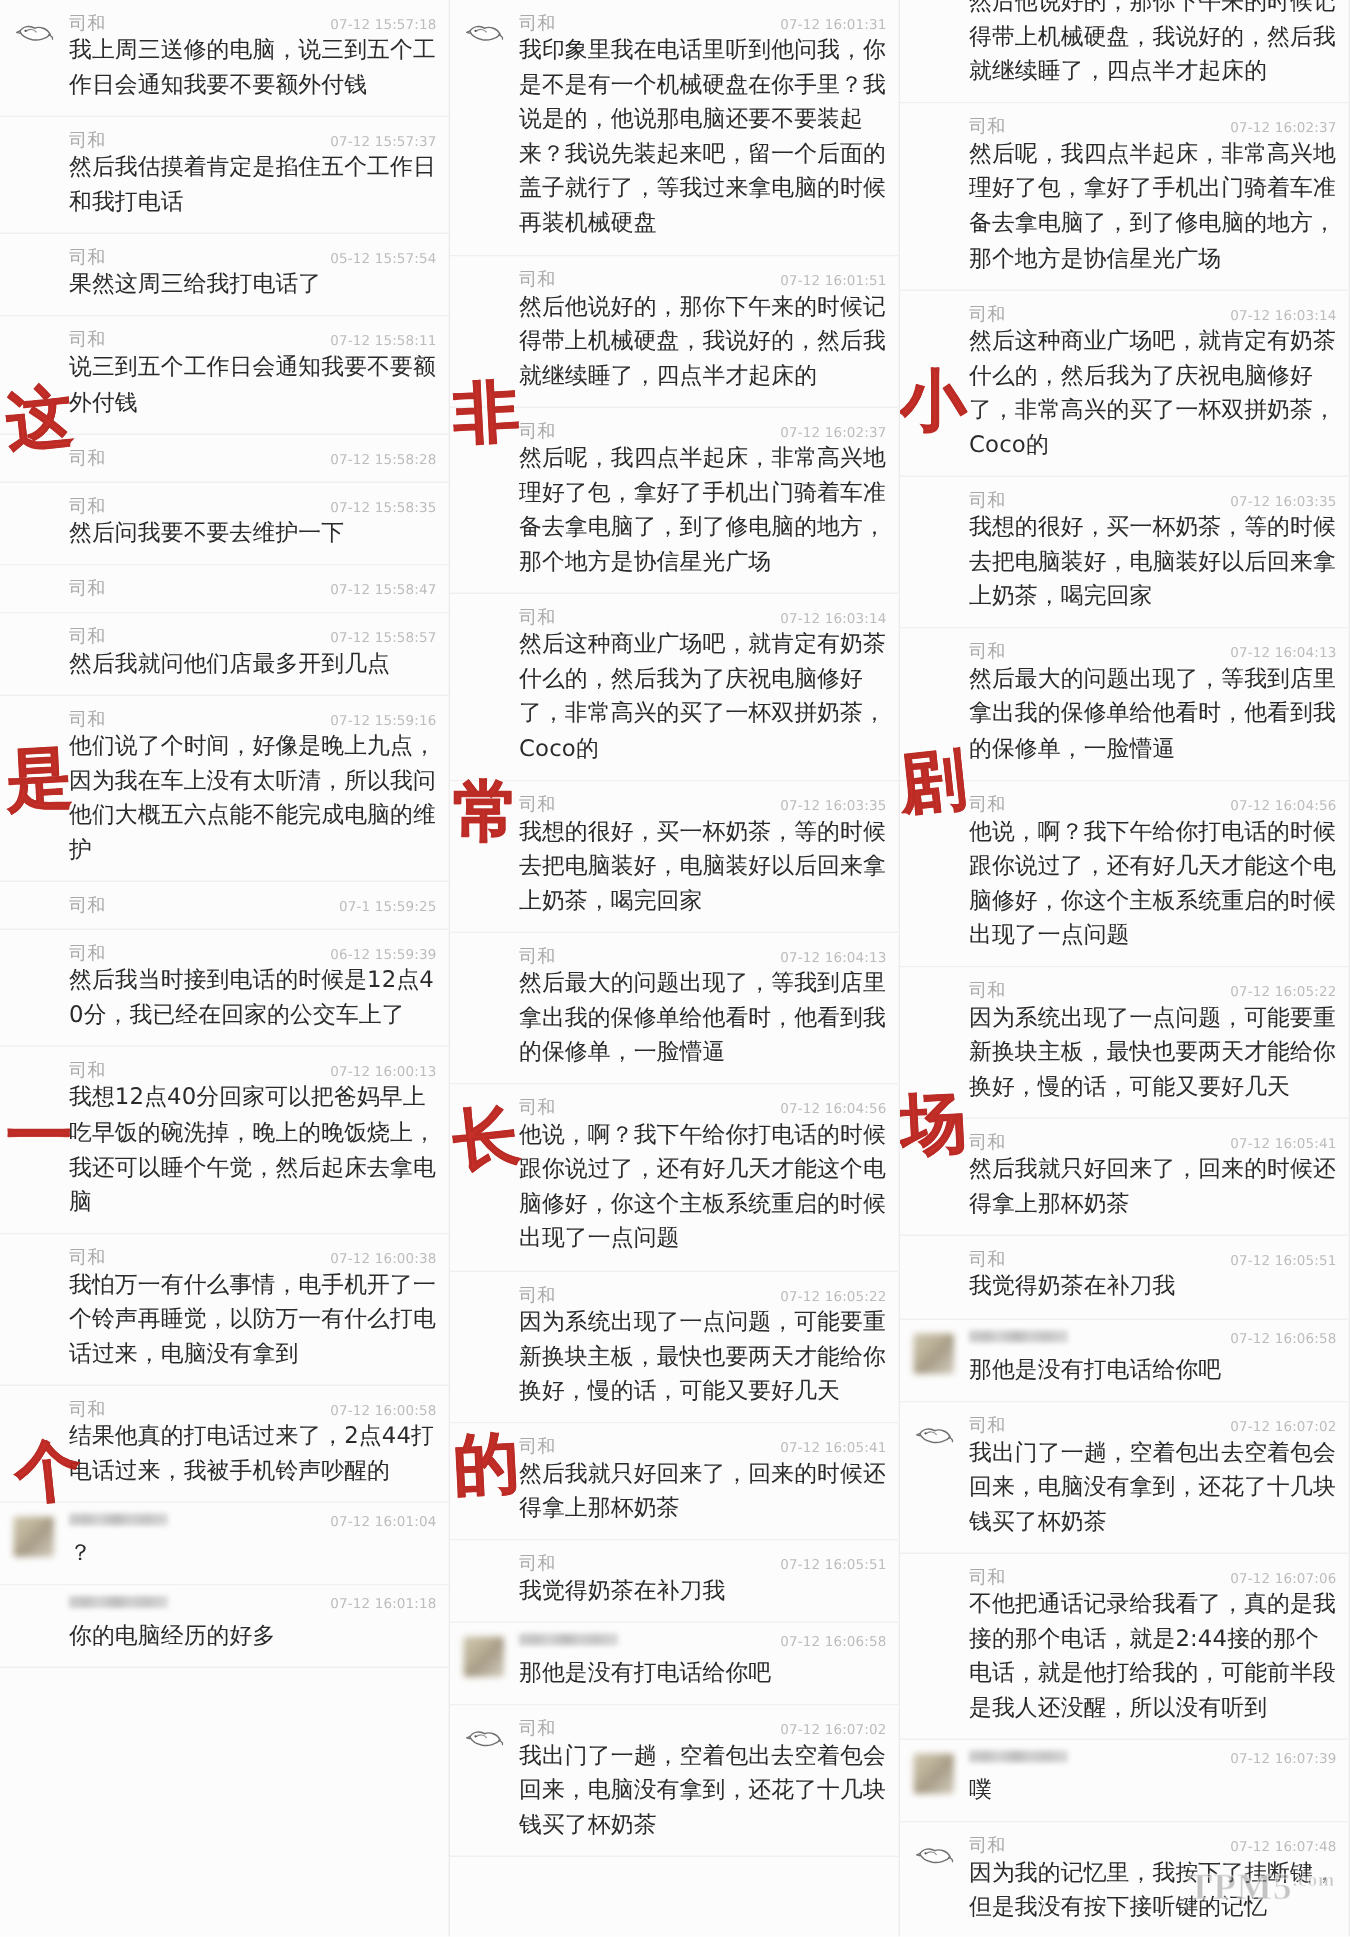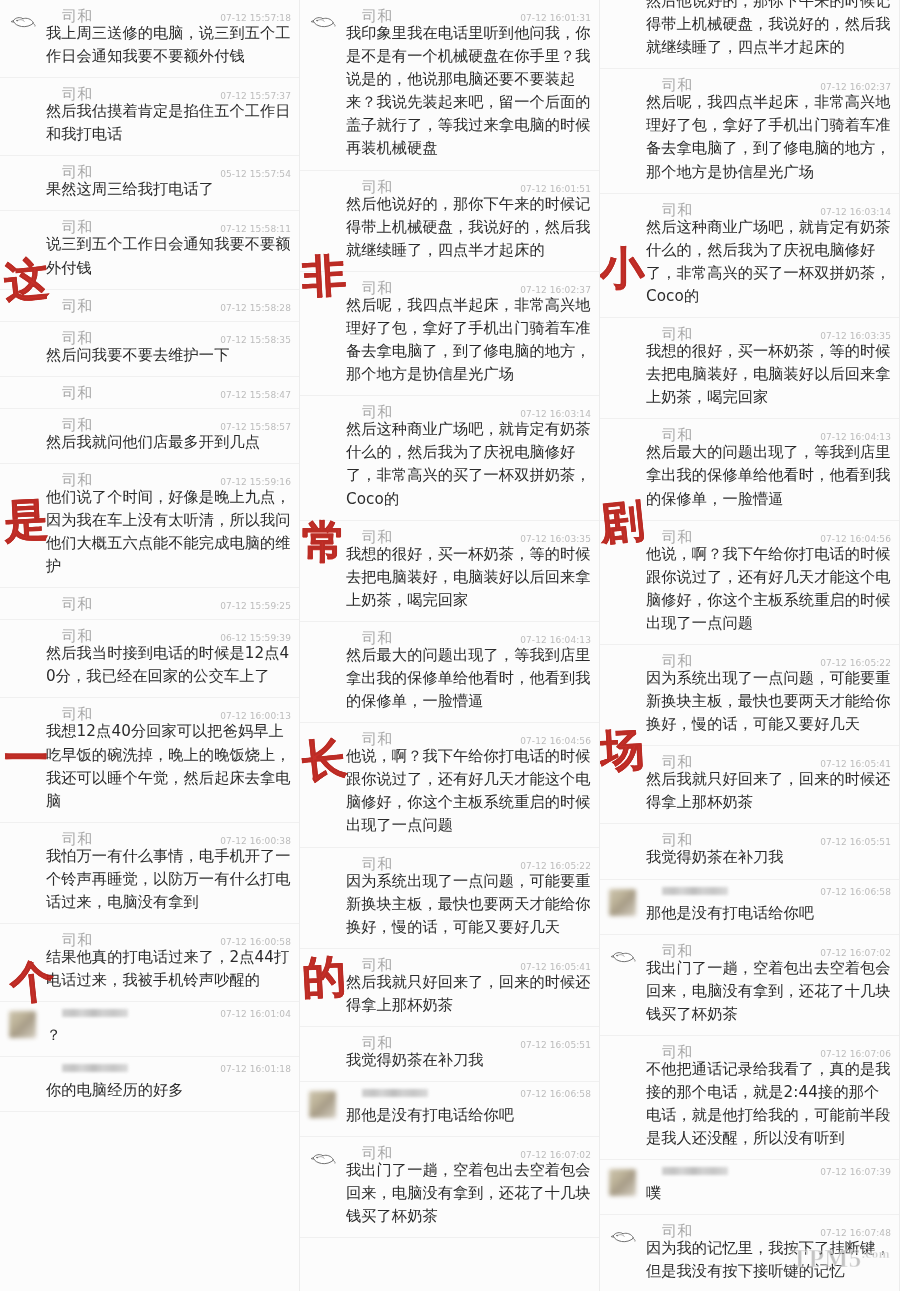--- a/index.html
+++ b/index.html
@@ -37,26 +37,25 @@
     border-bottom: 1px solid #f0f0f0;
   }
   .msg-head {
     display: flex;
     align-items: baseline;
     justify-content: space-between;
     height: 13px;
     margin-bottom: 2px;
   }
   .nickname {
-    font-size: 15px;
+    font-size: 12px;
     color: #a8a8a8;
     letter-spacing: 0.2px;
     white-space: nowrap;
     overflow: hidden;
-    margin-left: 16px;
   }
   .nickname.blurred {
     color: transparent;
     background: linear-gradient(90deg,#cfcfcf 0%,#c4c4c4 18%,#d6d6d6 30%,#bdbdbd 48%,#d2d2d2 62%,#c6c6c6 78%,#dadada 100%);
     filter: blur(1.7px);
     width: 66px;
     height: 8px;
     border-radius: 1px;
     display: inline-block;
   }
@@ -197,21 +196,21 @@
         <div class="msg">
           <div class="msg-head">
             <span class="nickname">司和</span>
             <span class="timestamp">07-12 15:59:16</span>
           </div>
           <div class="body">他们说了个时间，好像是晚上九点，因为我在车上没有太听清，所以我问他们大概五六点能不能完成电脑的维护</div>
         </div>
         <div class="msg">
           <div class="msg-head">
             <span class="nickname">司和</span>
-            <span class="timestamp">07-12 15:59:25</span>
+            <span class="timestamp">07-1 15:59:25</span>
           </div>
         </div>
         <div class="msg">
           <div class="msg-head">
             <span class="nickname">司和</span>
             <span class="timestamp">06-12 15:59:39</span>
           </div>
           <div class="body">然后我当时接到电话的时候是12点40分，我已经在回家的公交车上了</div>
         </div>
         <div class="msg">

